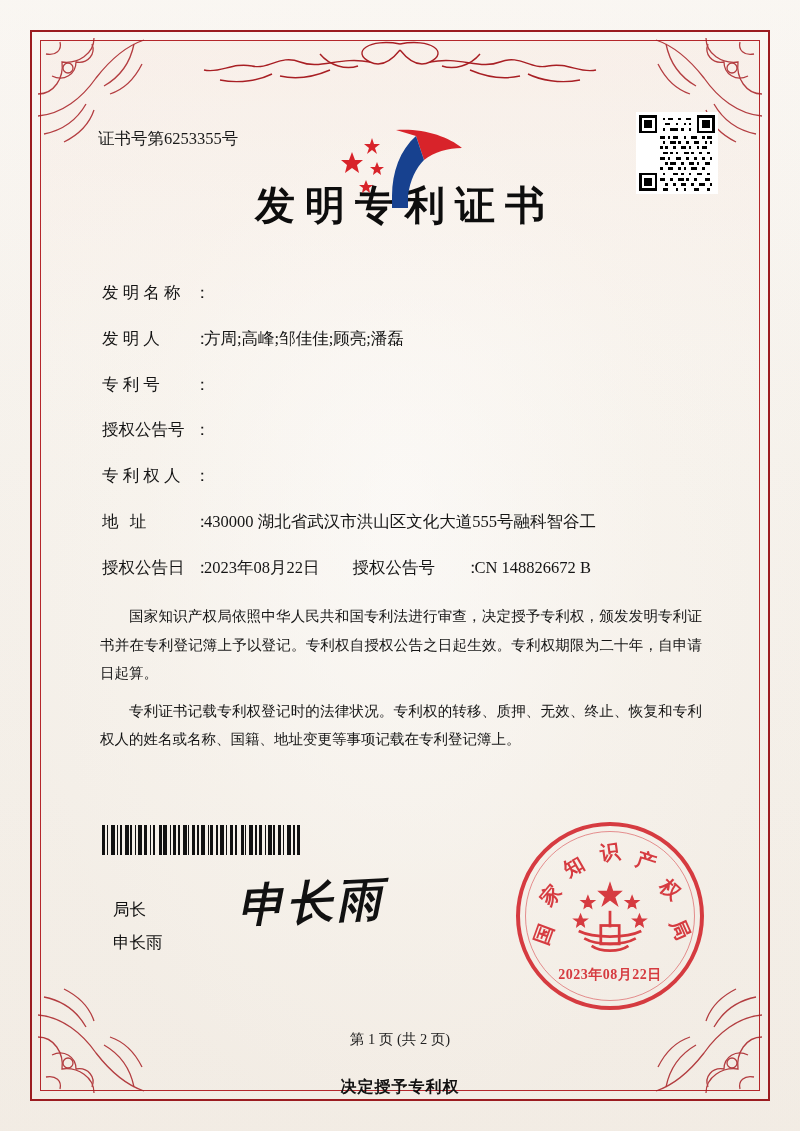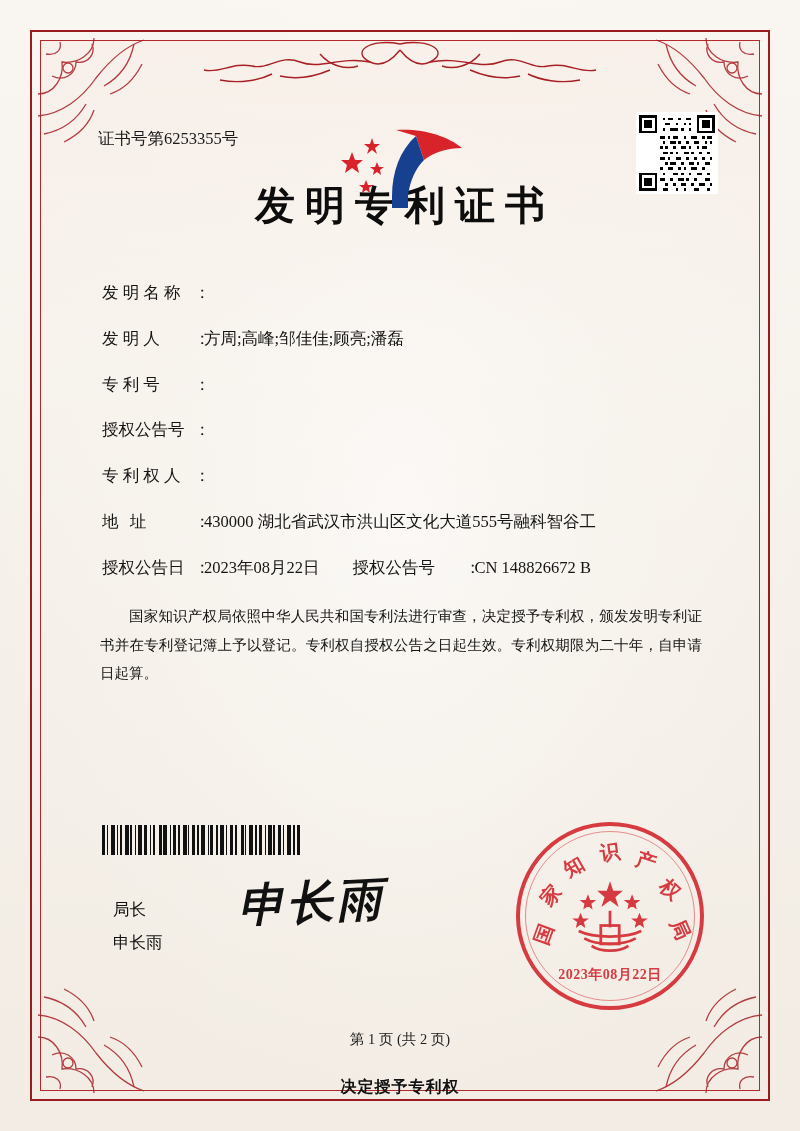--- a/index.html
+++ b/index.html
@@ -430,20 +430,21 @@
         <span>2023年08月22日</span>
         <span class="seg2">
           <span class="lbl">授权公告号</span>
           <span class="colon">：</span>
           <span>CN 148826672 B</span>
         </span>
       </div>
     </div>
 
     <p class="para first">国家知识产权局依照中华人民共和国专利法进行审查，决定授予专利权，颁发发明专利证书并在专利登记簿上予以登记。专利权自授权公告之日起生效。专利权期限为二十年，自申请日起算。</p>
+    <p class="para">专利证书记载专利权登记时的法律状况。专利权的转移、质押、无效、终止、恢复和专利权人的姓名或名称、国籍、地址变更等事项记载在专利登记簿上。</p>
   </div>
 
   <div class="barcode">
     <i style="width:3px"></i>
       <i style="width:2px;background:transparent"></i>
     <i style="width:1px"></i>
       <i style="width:3px;background:transparent"></i>
     <i style="width:4px"></i>
       <i style="width:2px;background:transparent"></i>
     <i style="width:1px"></i>

